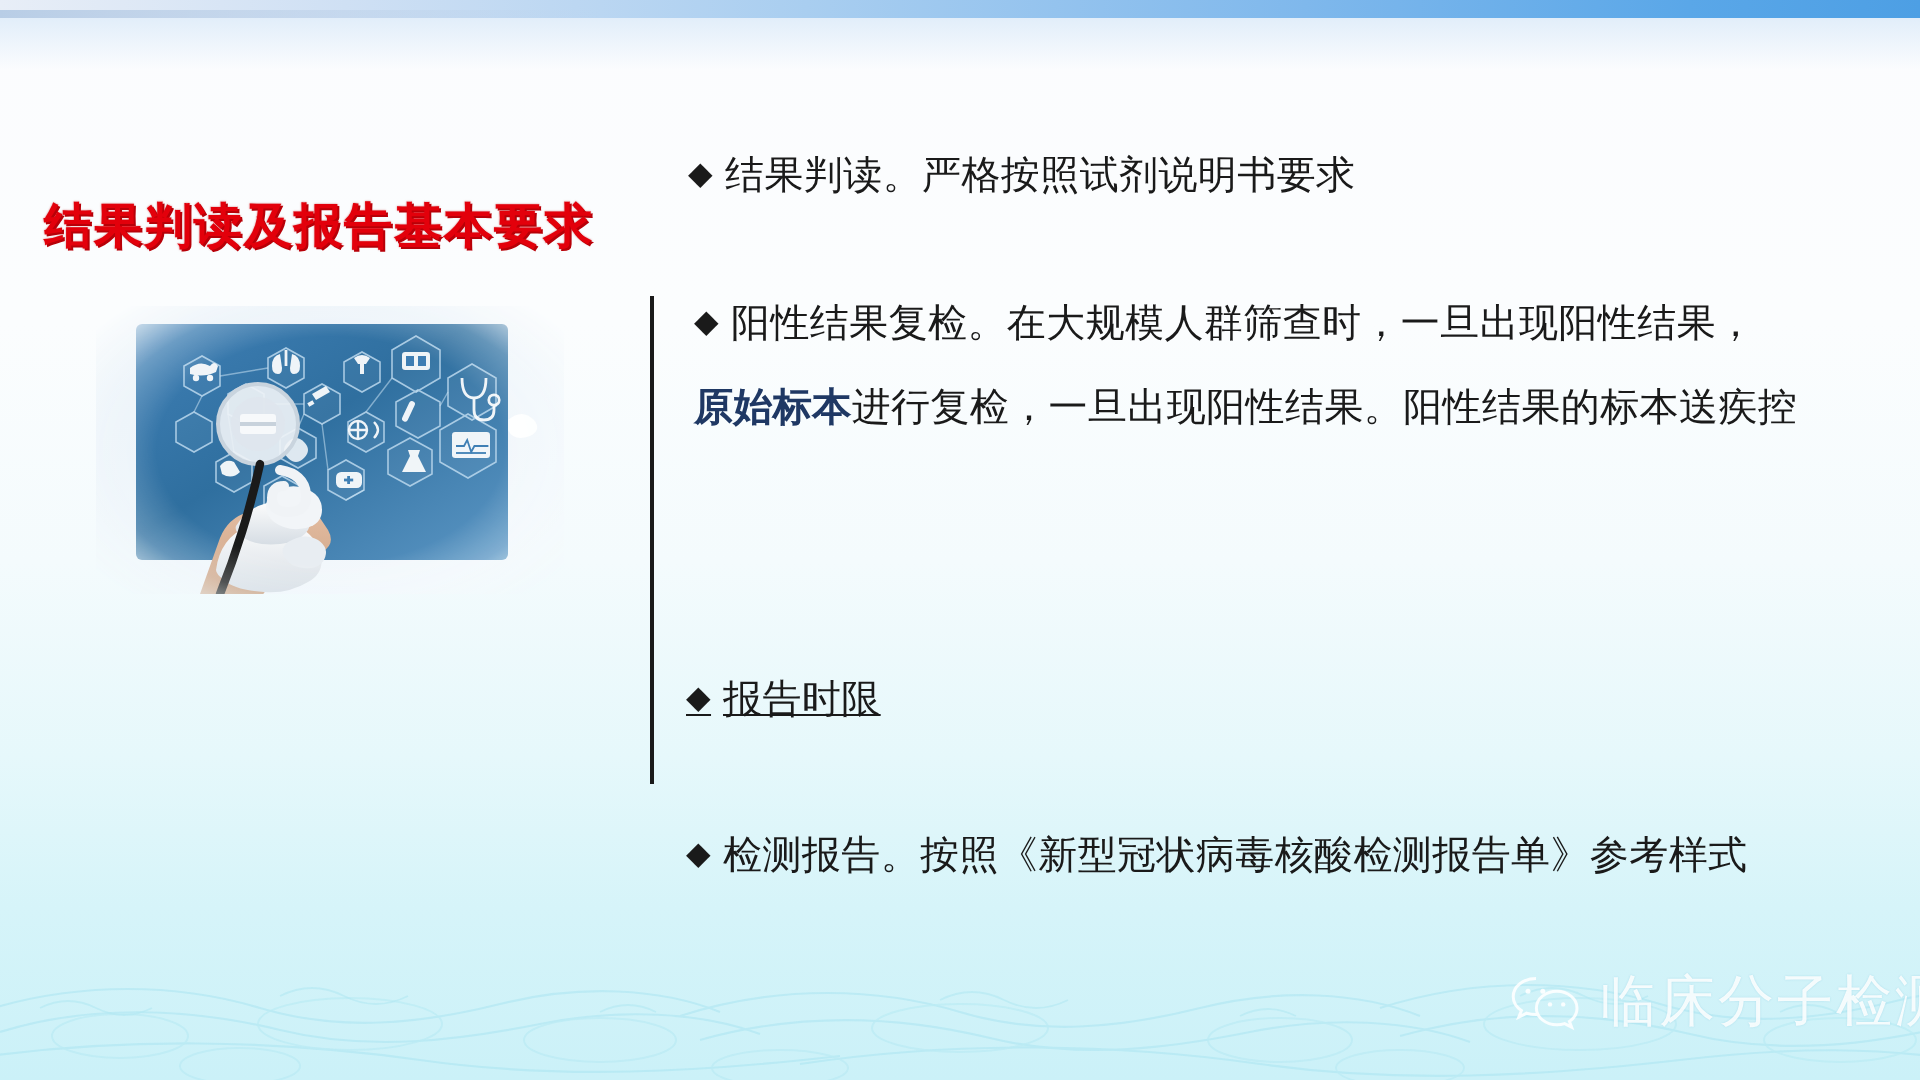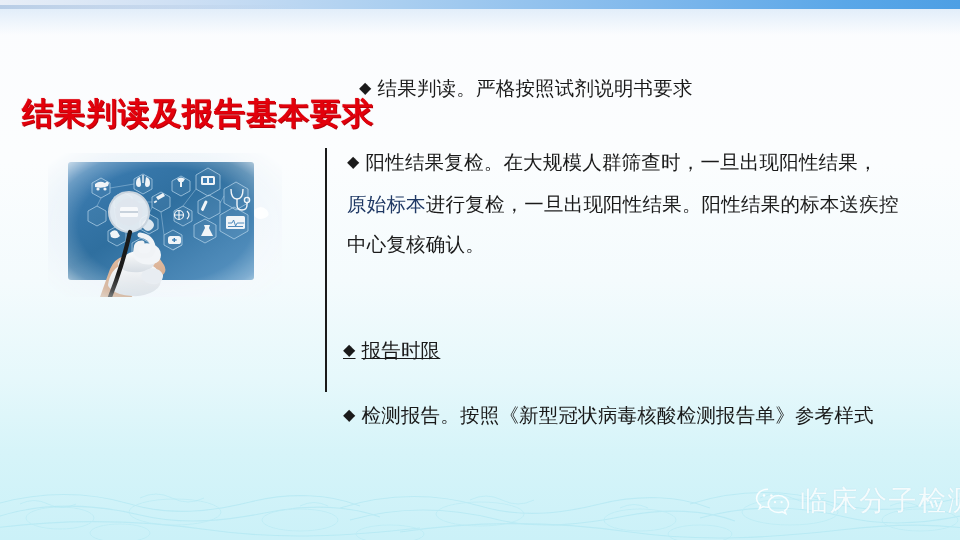--- a/index.html
+++ b/index.html
@@ -38,21 +38,21 @@
 
   
   .waves{
     position:absolute;left:0;bottom:0;width:960px;height:120px;
     opacity:.75;pointer-events:none;
   }
 
   
   .title{
     position:absolute;left:22px;top:96px;
-    font-size:31px;line-height:36px;font-weight:bold;
+    font-size:24px;line-height:36px;font-weight:bold;
     letter-spacing:1px;
     color:#e3000b;
     text-shadow:
        1px 1px 0 #b80008,
        0 0 1px rgba(180,0,10,.6);
     white-space:nowrap;
   }
 
   
   .pic-wrap{
@@ -85,25 +85,25 @@
     letter-spacing:.2px;
     text-align:justify;
     text-justify:inter-ideograph;
   }
   .bullet .marker{
     font-size:16px;
     margin-right:6px;
     position:relative;
     top:-2px;
   }
-  .b1{position:absolute;left:16px;top:8px;width:600px;white-space:nowrap;}
+  .b1{position:absolute;left:1px;top:8px;width:600px;white-space:nowrap;}
   .b2{position:absolute;left:4px;top:82px;width:602px;}
   .b3{position:absolute;left:0;top:270px;width:600px;white-space:nowrap;text-decoration:underline;}
-  .b4{position:absolute;left:0;top:335px;width:604px;white-space:nowrap;}
-  .hl{color:#1f3864;font-weight:normal;margin-top:19px;}
+  .b4{position:absolute;left:0;top:348px;width:604px;white-space:nowrap;}
+  .hl{color:#1f3864;font-weight:bold;margin-top:19px;}
   .b2 .ind{display:block;}
 
   
   .watermark{
     position:absolute;left:755px;top:486px;
     display:flex;align-items:center;gap:9px;
     opacity:.92;
   }
   .wm-logo{width:36px;height:30px;display:block;}
   .wm-text{
@@ -294,21 +294,20 @@
 
   <div class="body-text">
 
     <div class="bullet b1">
       <span class="marker">◆</span><span>结果判读。严格按照试剂说明书要求</span>
     </div>
 
     <div class="bullet b2">
       <span class="marker">◆</span><span>阳性结果复检。在大规模人群筛查时，一旦出现阳性结果，</span>
       <span class="ind"><span class="hl">原始标本</span><span>进行复检，一旦出现阳性结果。阳性结果的标本送疾控</span></span>
-      <span class="ind">中心复核确认。</span>
     </div>
 
     <div class="bullet b3">
       <span class="marker">◆</span><span>报告时限</span>
     </div>
 
     <div class="bullet b4">
       <span class="marker">◆</span><span>检测报告。按照《新型冠状病毒核酸检测报告单》参考样式</span>
     </div>
 

